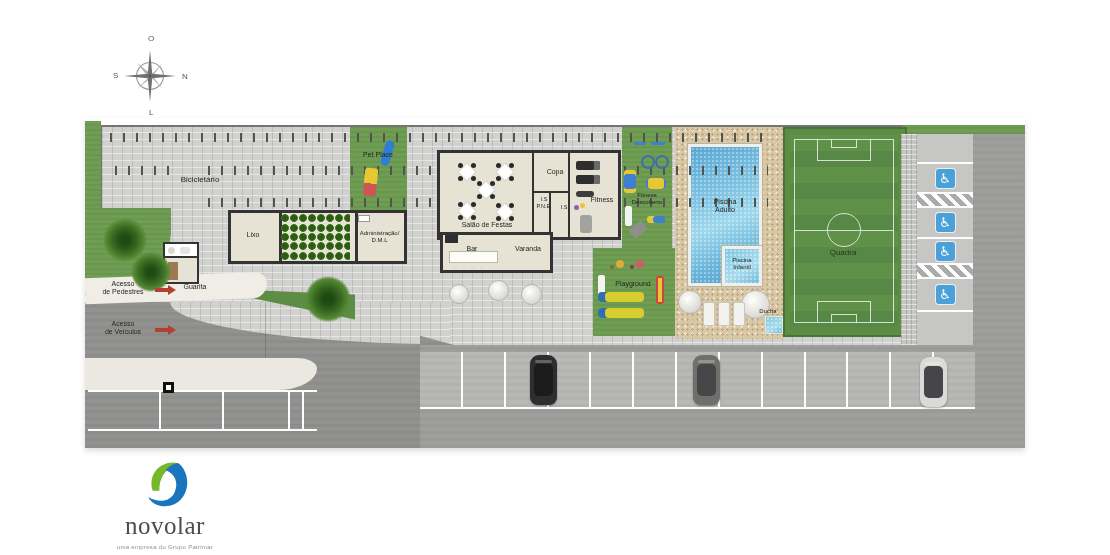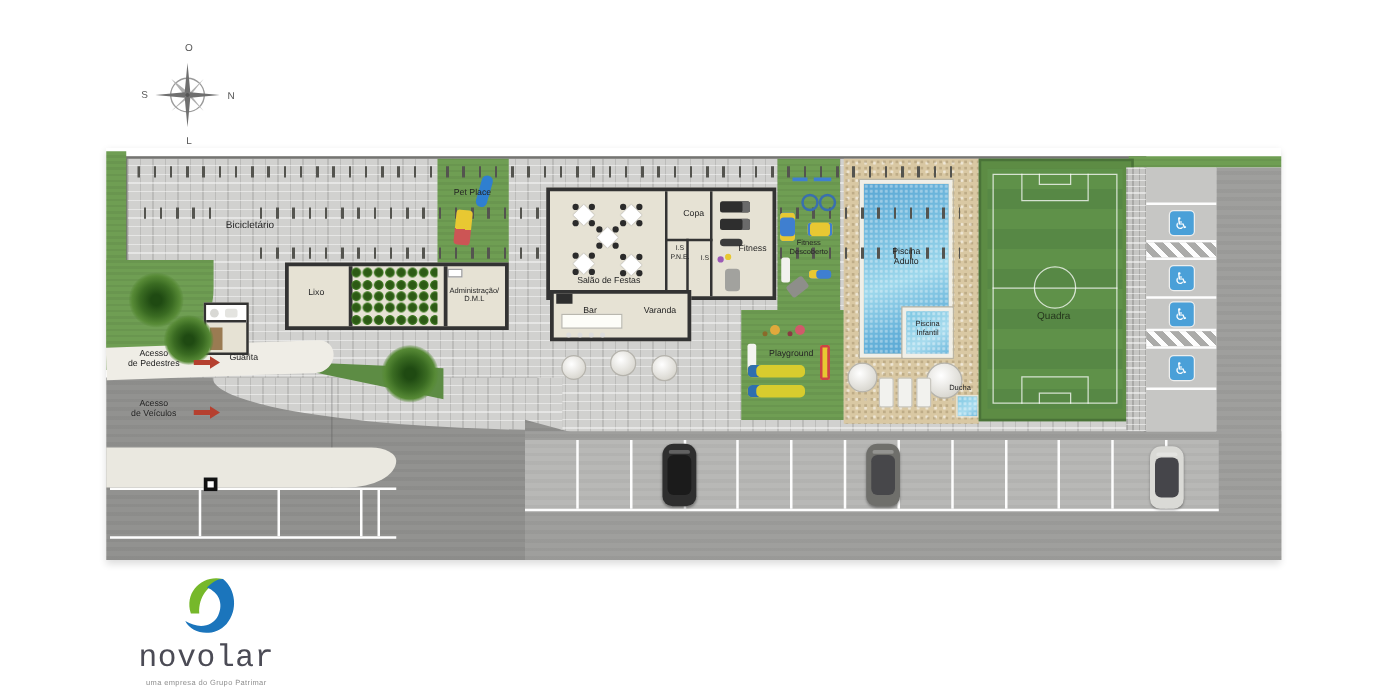--- a/index.html
+++ b/index.html
@@ -91,21 +91,21 @@
   .red-arrow{position:absolute;z-index:41;width:22px;height:10px;}
   .red-arrow::before{content:"";position:absolute;left:0;top:3px;width:13px;height:4px;background:#b5402f;}
   .red-arrow::after{content:"";position:absolute;left:13px;top:0;width:0;height:0;
     border-top:5px solid transparent;border-bottom:5px solid transparent;border-left:8px solid #b5402f;}
 
   .compass{position:absolute;left:110px;top:34px;width:80px;height:84px;z-index:5;}
   .compass svg{position:absolute;left:12px;top:14px;}
   .cletter{position:absolute;font-size:8px;color:#555;}
 
   .logo{position:absolute;left:100px;top:456px;width:130px;height:96px;text-align:center;z-index:5;}
-  .logo-name{position:absolute;left:0;top:56px;width:130px;font-family:Liberation Mono, monospace;
+  .logo-name{position:absolute;left:0;top:56px;width:130px;font-family:Liberation Serif, serif;
     font-size:25px;color:#4b4b55;letter-spacing:.5px;}
   .logo-tag{position:absolute;left:0;top:88px;width:130px;font-size:6px;color:#8f8f8f;letter-spacing:.3px;}
 
   .equip{position:absolute;z-index:25;}
 </style>
 </head>
 <body>
 
 <div class="stage">
 

